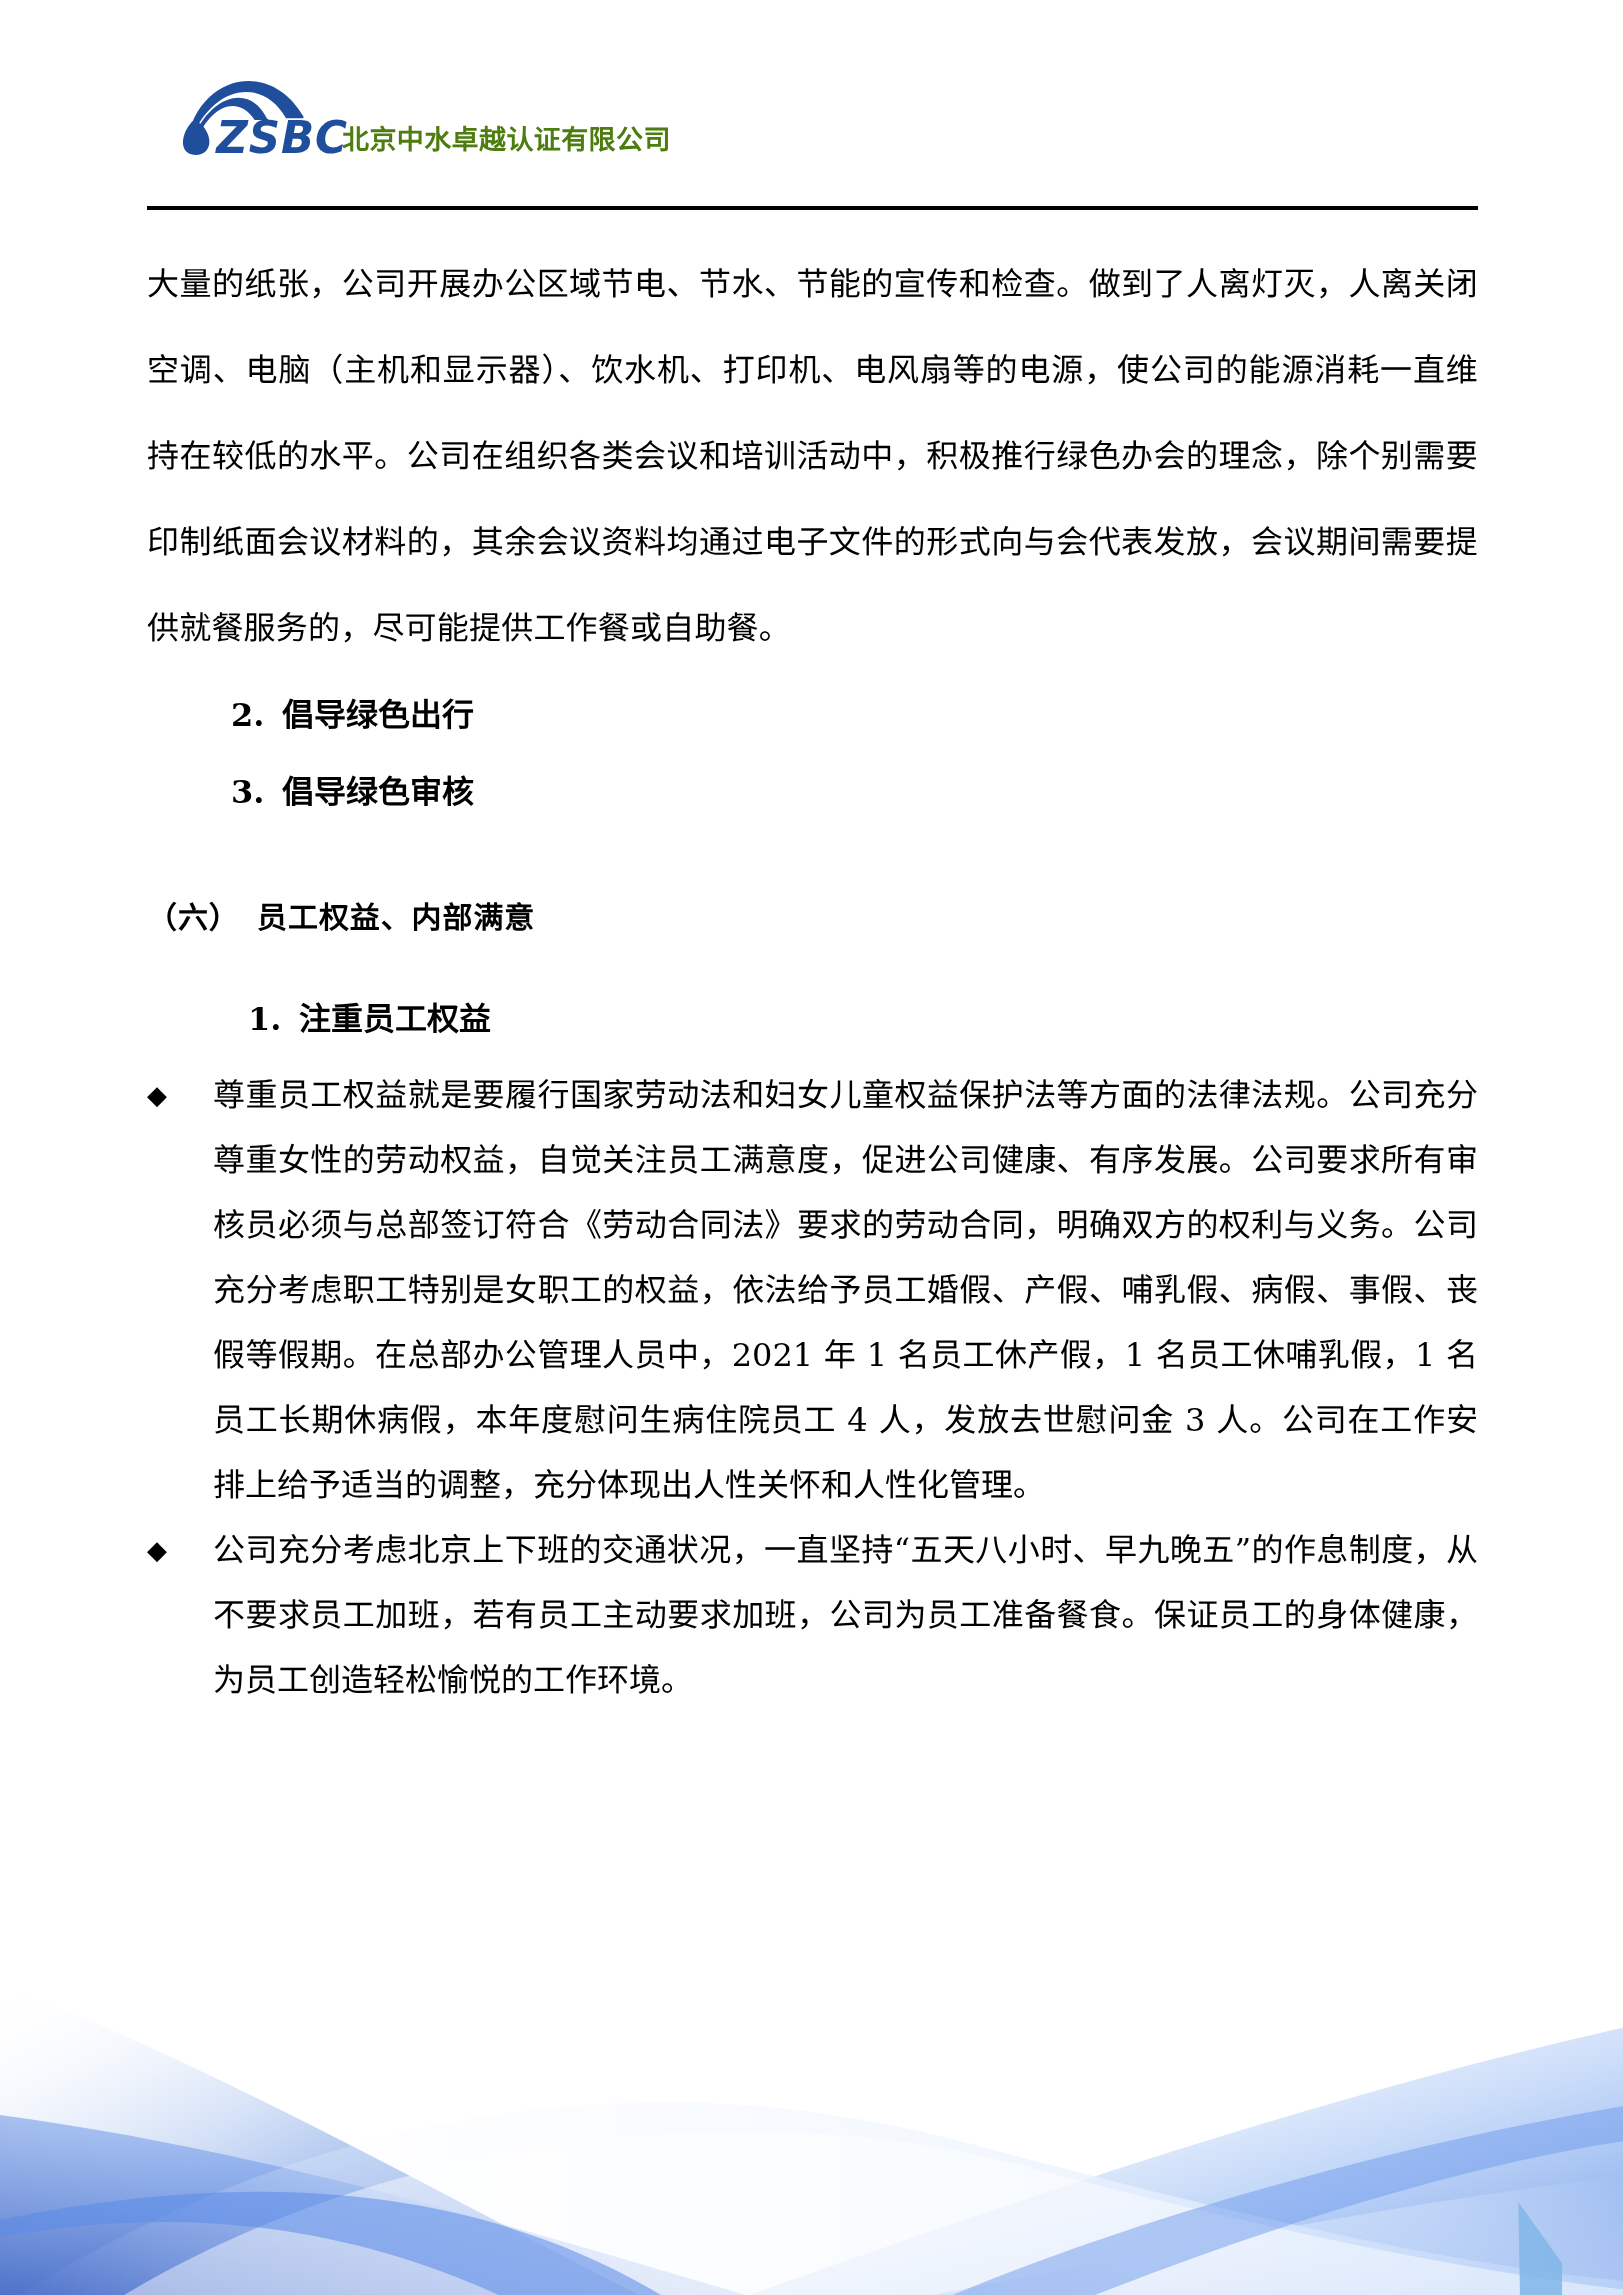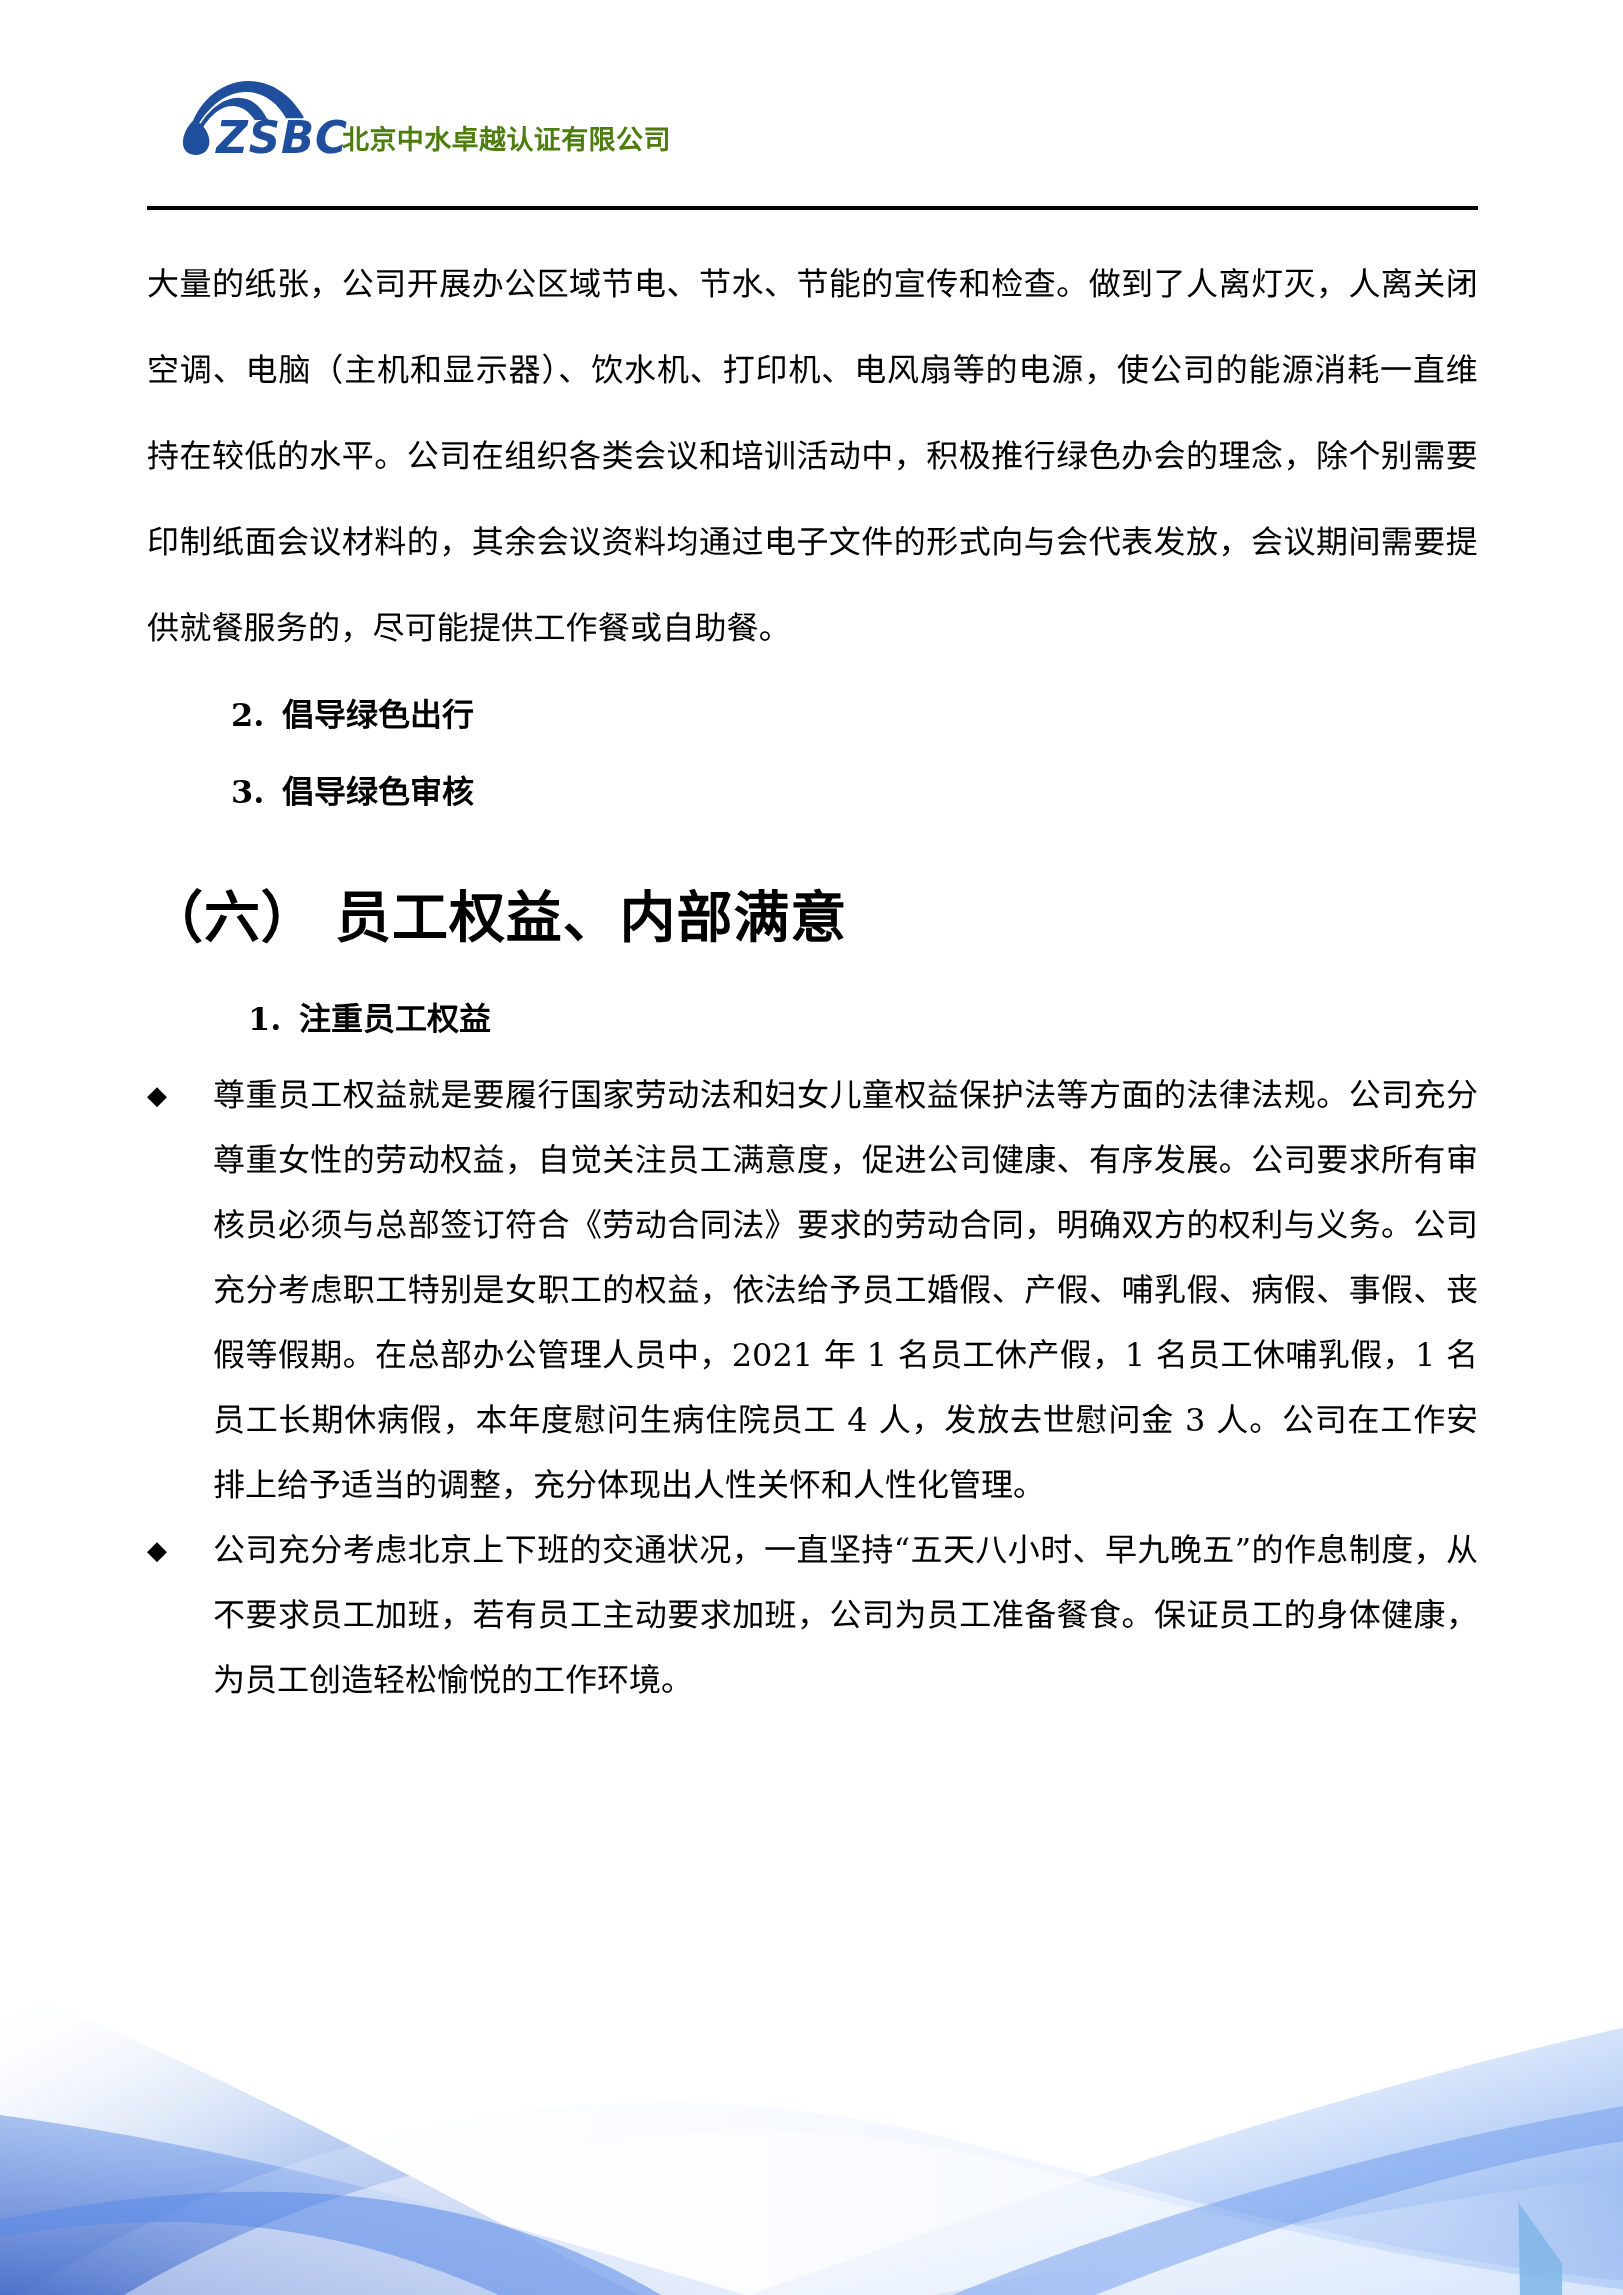--- a/index.html
+++ b/index.html
@@ -87,21 +87,21 @@
     padding-left: 84px;
   }
   .num-heading .num {
     display: inline-block;
     min-width: 51px;
     font-family: "DejaVu Serif", "Liberation Serif", serif;
     font-weight: 700;
   }
   .section-heading {
     margin: 61px 0 38px 0;
-    font-size: 56px;
+    font-size: 30px;
     line-height: 63px;
     font-weight: 700;
     font-family: "DejaVu Sans", "Liberation Sans", sans-serif;
     letter-spacing: 0.9px;
   }
   .section-heading .sec-num {
     margin-right: 17.4px;
   }
   .sub-heading {
     margin: 23px 0 10.5px 0;

